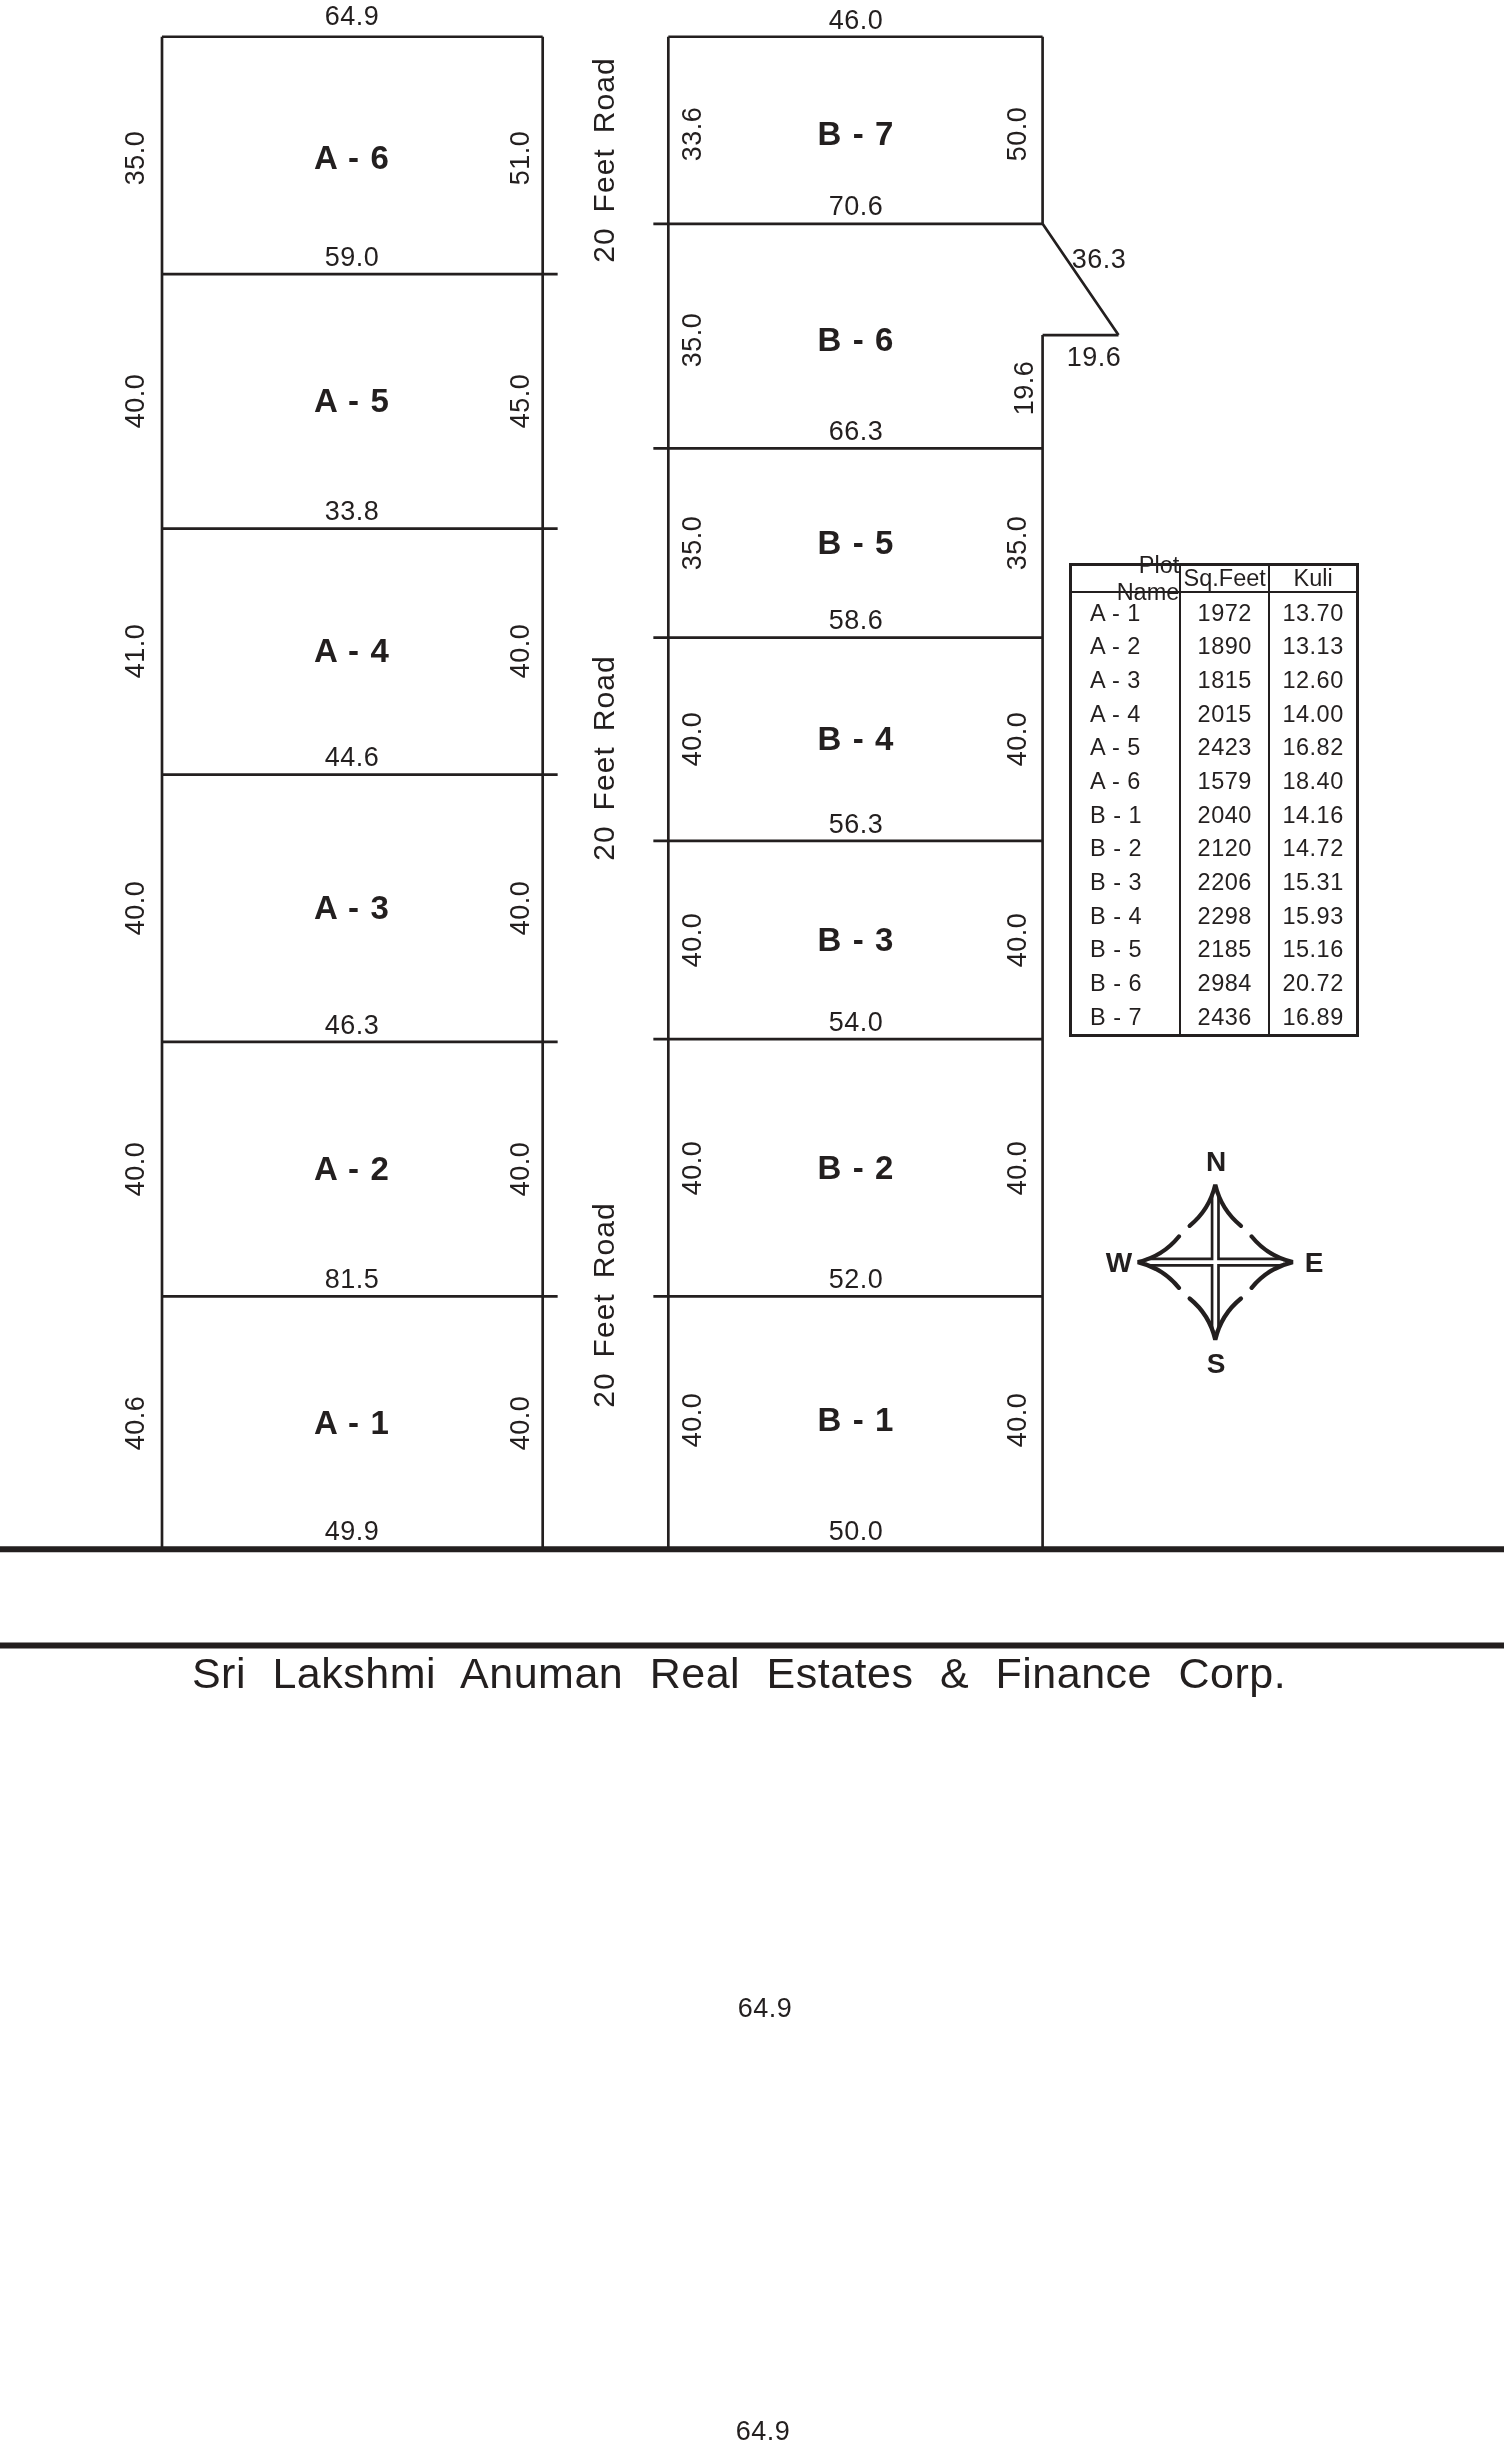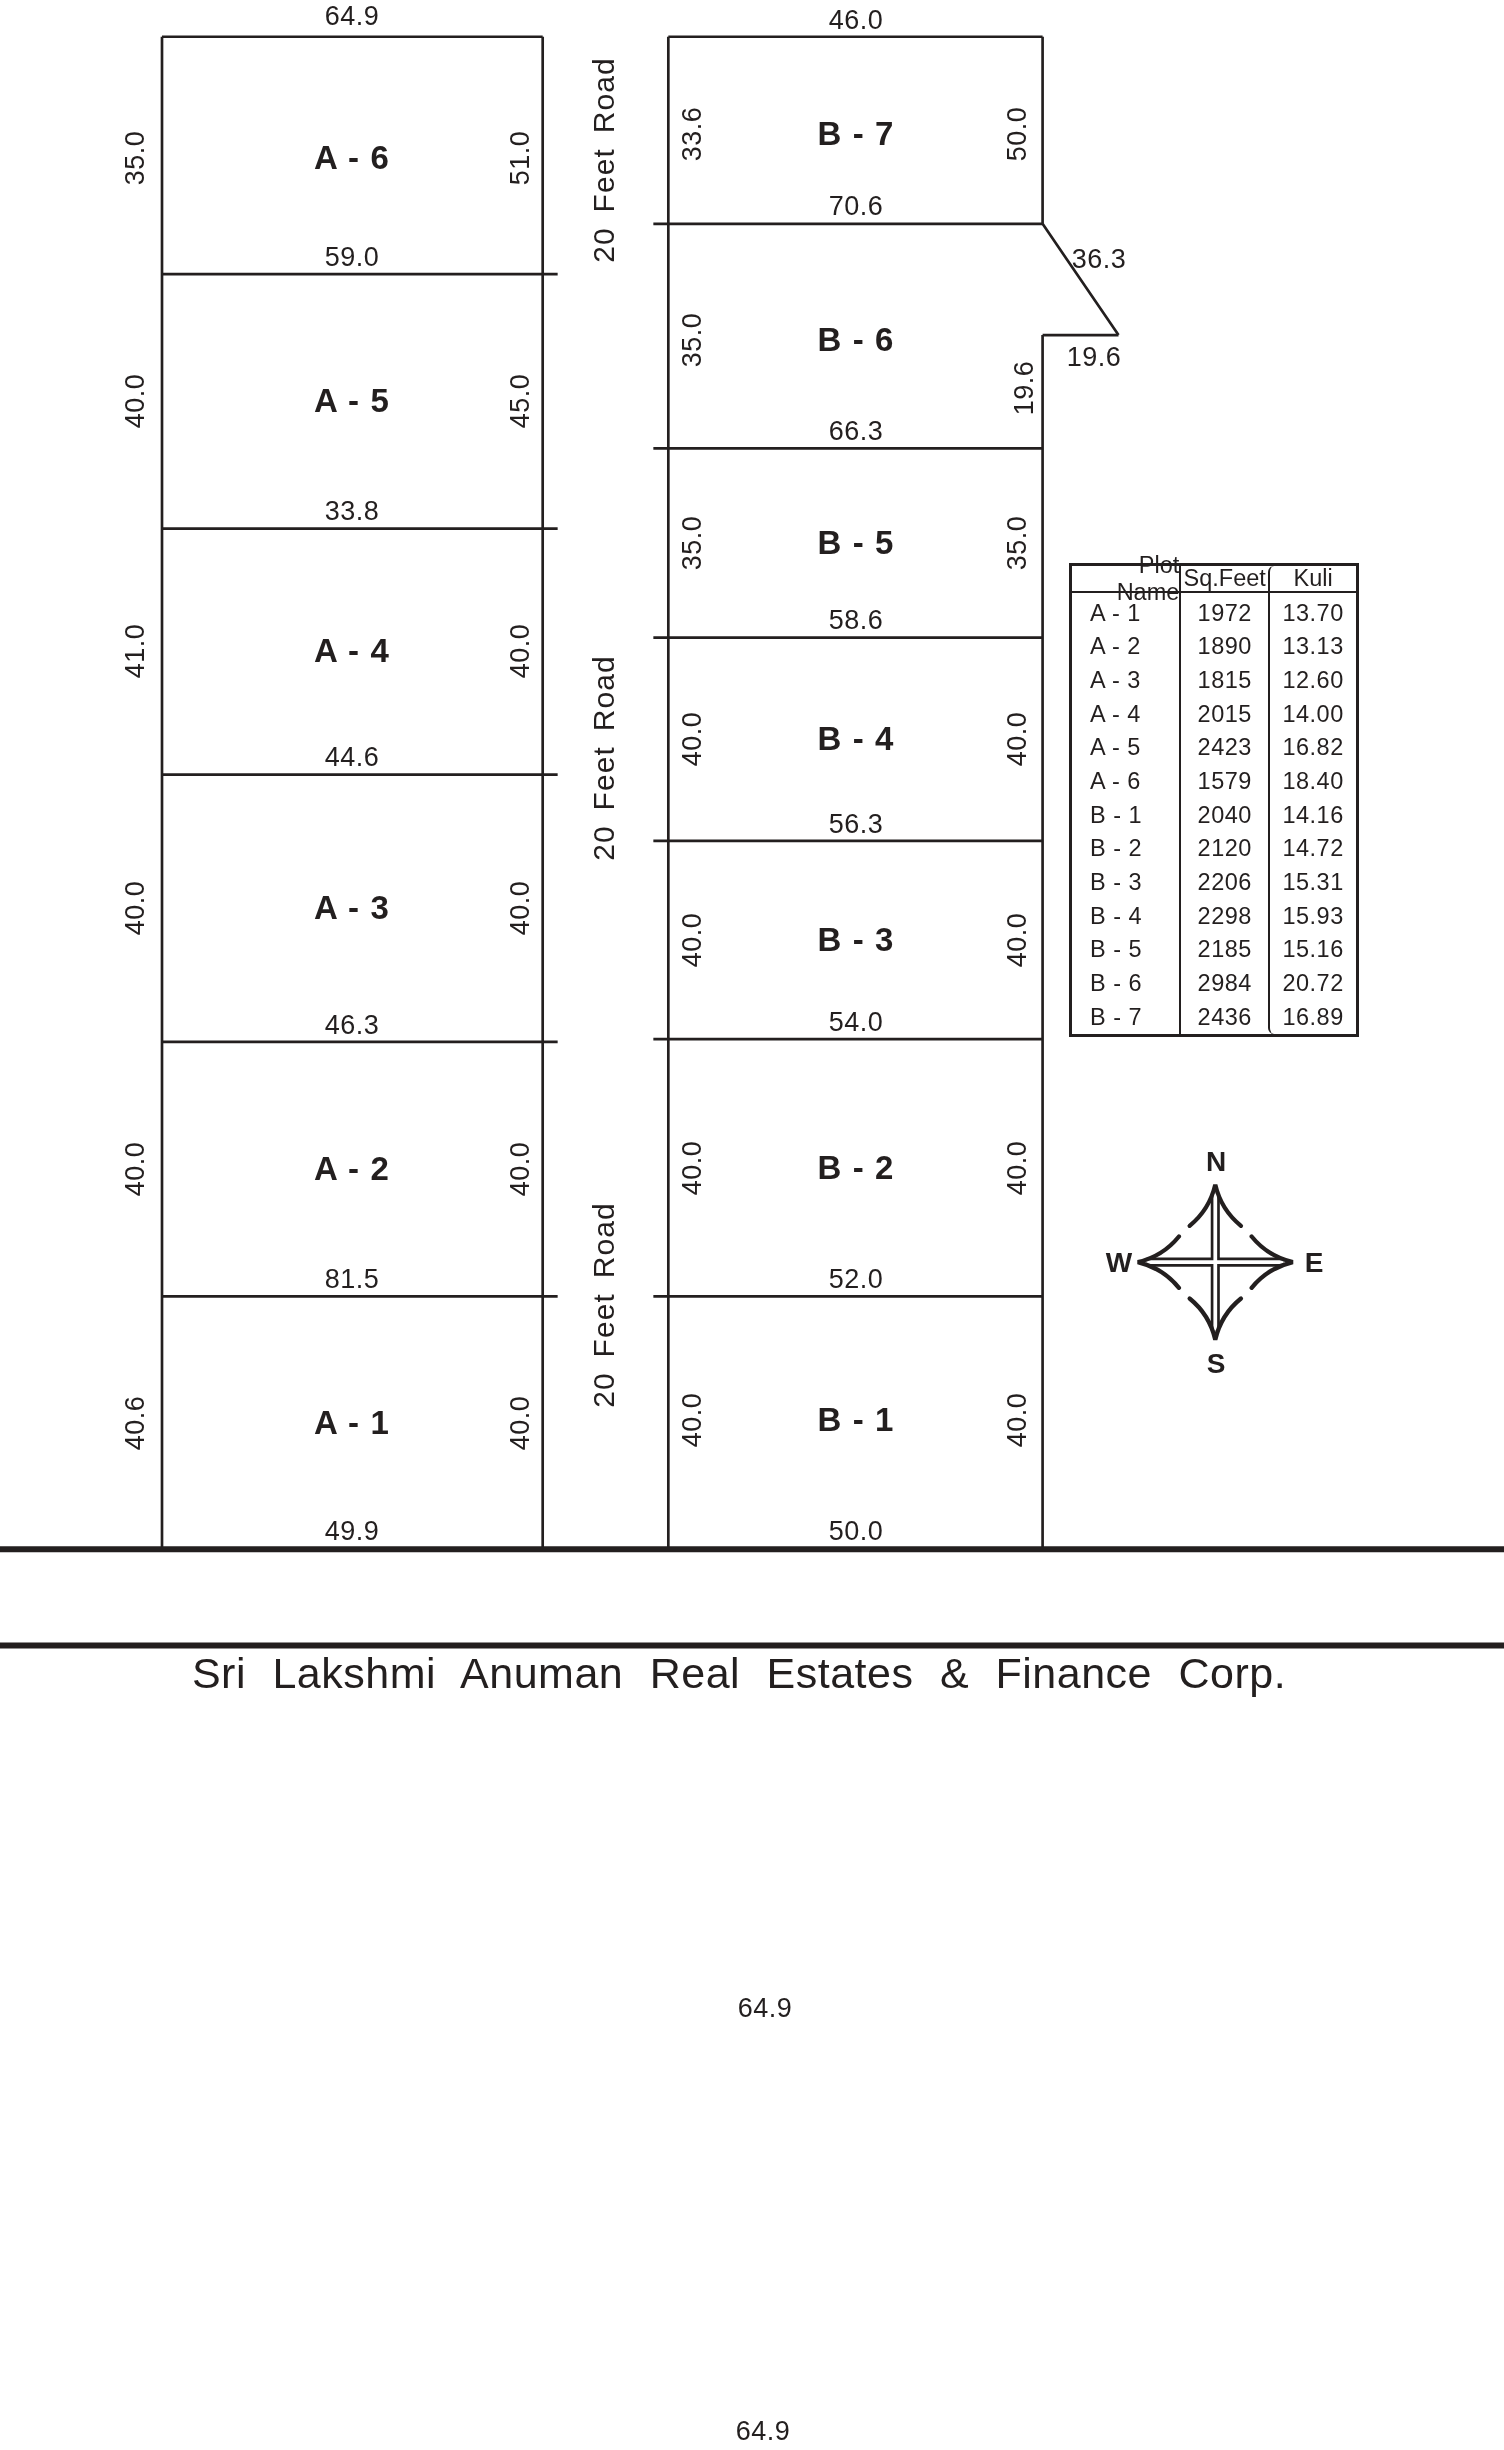--- a/index.html
+++ b/index.html
@@ -21,21 +21,21 @@
   
   #ptable{
     position:absolute;left:1069px;top:563px;width:290px;height:474px;
     border:3.2px solid #231f1f;box-sizing:border-box;display:flex;flex-direction:row;
     background:#ffffff;
     text-align:right;
   }
   .tcol{display:flex;flex-direction:column;box-sizing:border-box;}
   .tcol1{width:110px;}
   .tcol2{width:91px;border-left:2.1px solid #231f1f;}
-  .tcol3{width:90px;border-left:2.1px solid #231f1f;border-radius:6px;}
+  .tcol3{width:90px;border-left:2.1px solid #231f1f;}
   .thead{
     height:27px;box-sizing:border-box;border-bottom:2.1px solid #231f1f;
     display:flex;align-items:center;justify-content:center;
     font-size:23.5px;letter-spacing:0px;
   }
   .tbody{flex:1;display:flex;flex-direction:column;padding-top:3.2px;}
   .tcell{
     flex:1;display:flex;align-items:center;justify-content:center;
     font-size:23.5px;letter-spacing:0.5px;
   }

